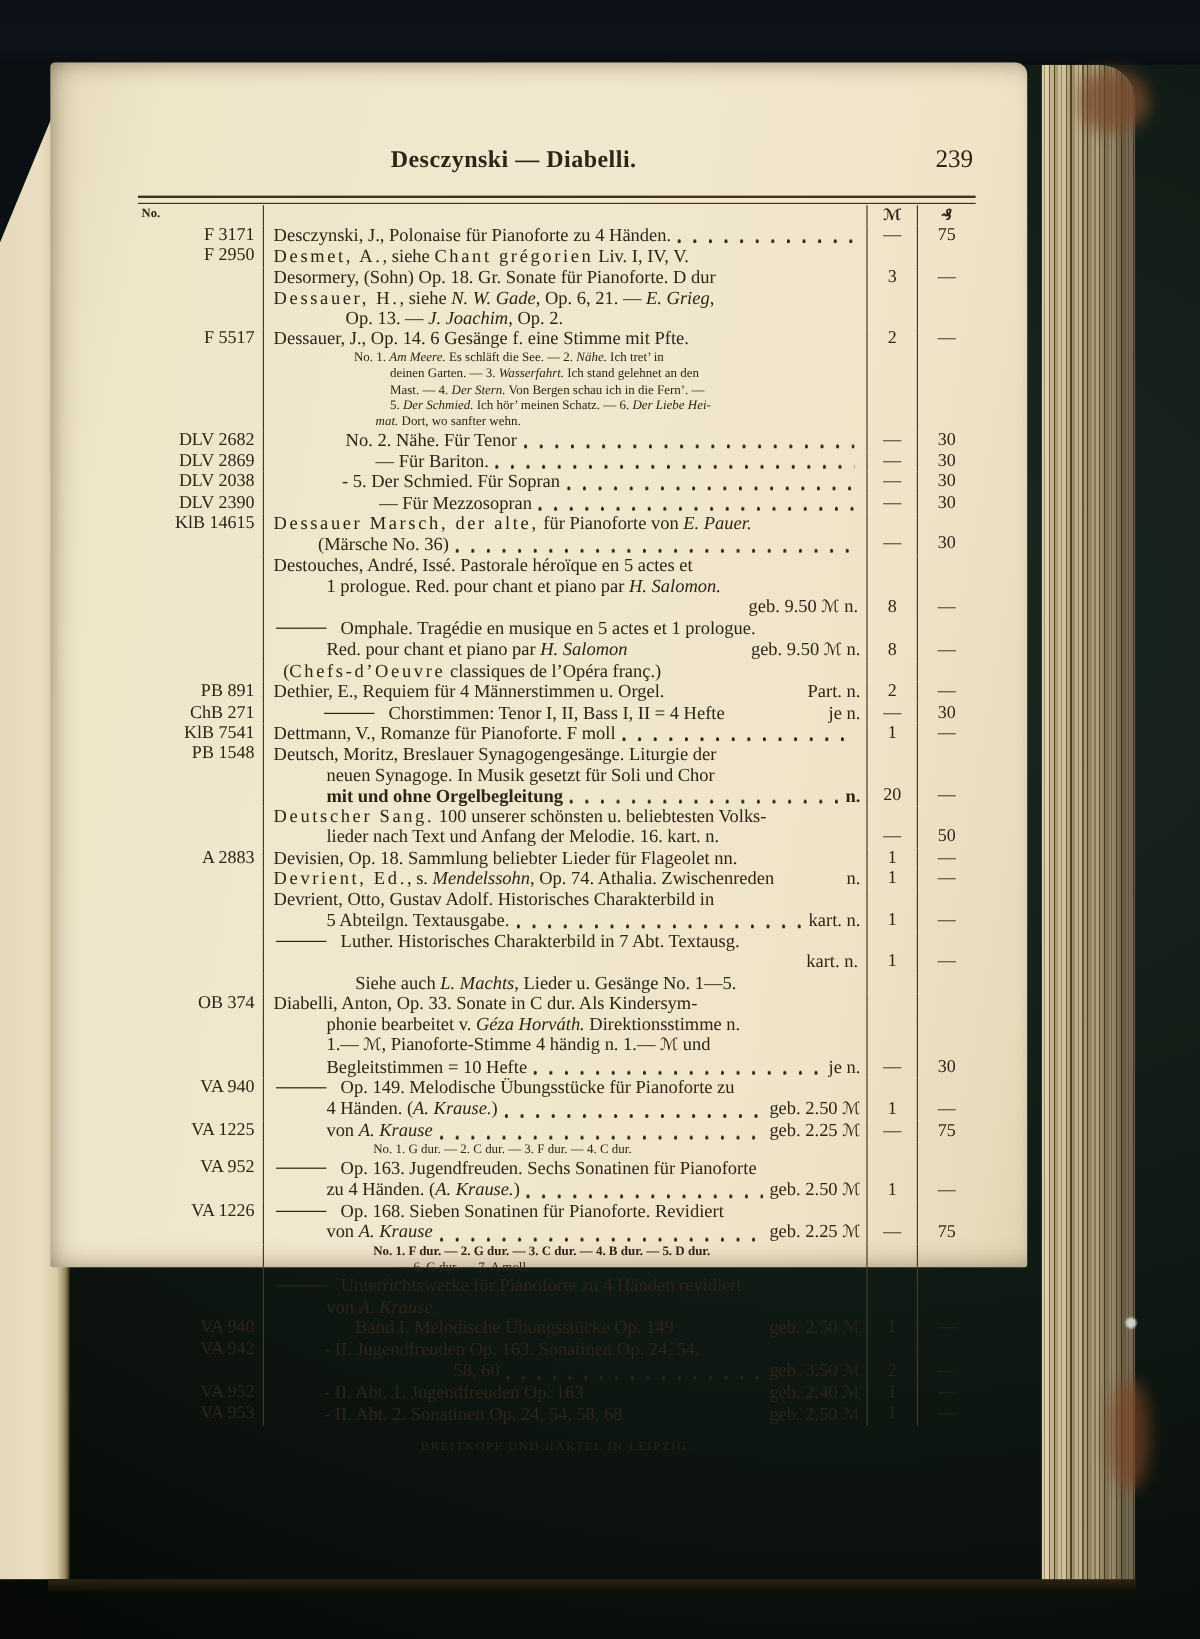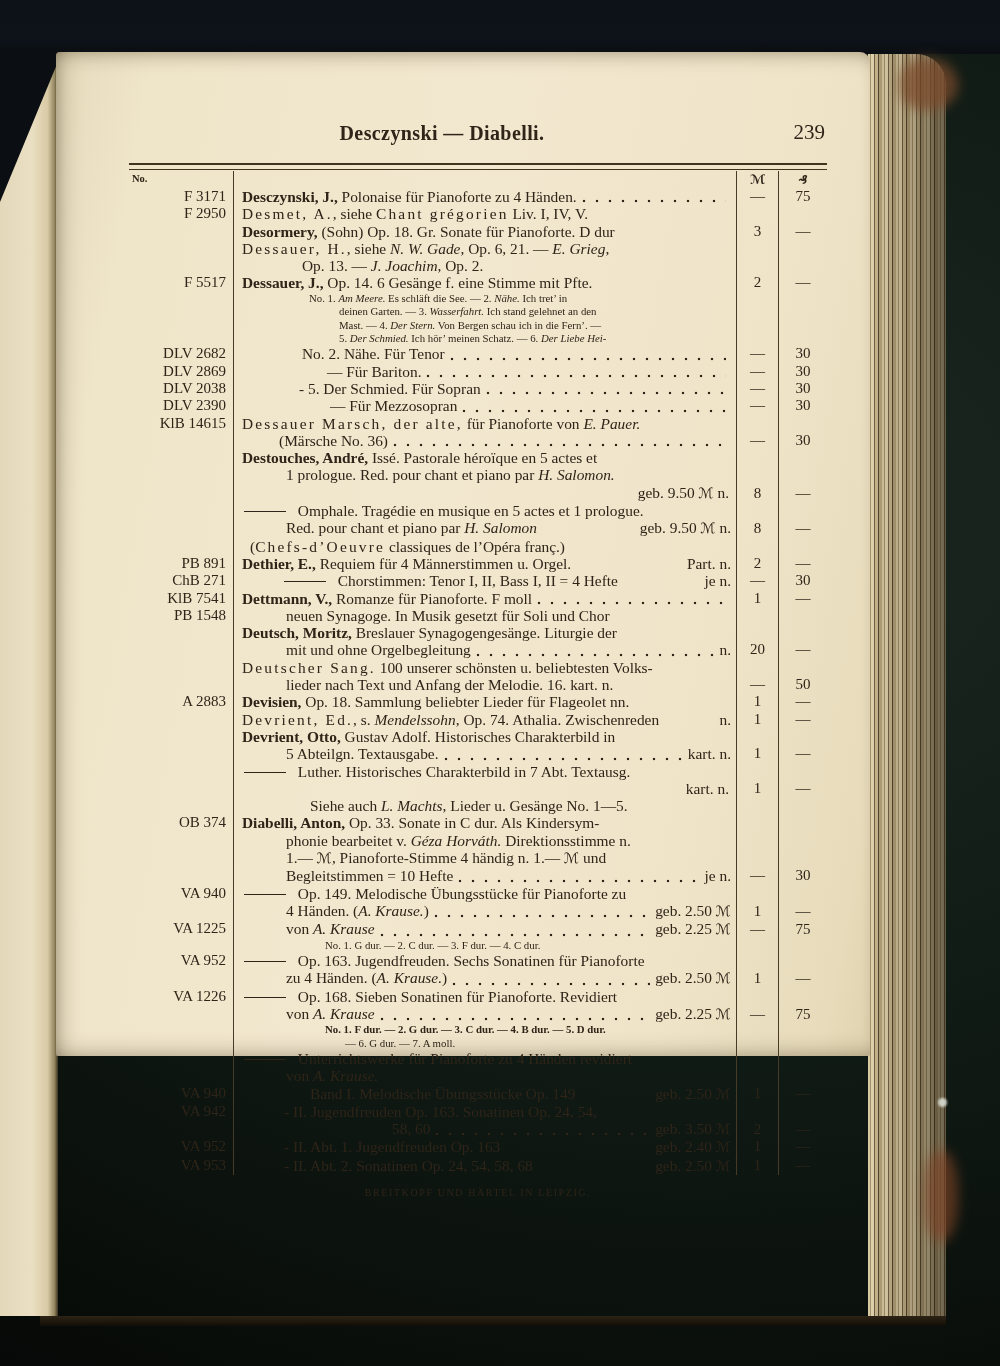--- a/index.html
+++ b/index.html
@@ -8,21 +8,21 @@
     background:radial-gradient(1300px 1000px at 70% 38%, #1b2921 0%, #101a14 55%, #0a0f0b 85%, #060907 100%);
     font-family:"Liberation Serif","DejaVu Serif",serif;
   }
   
   .top-shade{position:absolute;left:0;top:0;width:1000px;height:54px;
     background:linear-gradient(180deg,#0d1118 0%,#0e131a 70%,#0a0e12 100%);}
   .prev-page-edge{position:absolute;left:0;top:54px;width:58px;height:1262px;
     background:linear-gradient(90deg,#e3d8ba 0%,#eadfc2 55%,#d8caa5 82%,#93865f 94%,#3a311f 100%);}
   .corner-dark{position:absolute;left:0;top:52px;width:62px;height:150px;
     background:#0b0e13;clip-path:polygon(0 0,100% 0,0 100%);}
-  .page{position:absolute;left:56px;top:52px;width:814px;height:1004px;
+  .page{position:absolute;left:42px;top:52px;width:814px;height:1004px;
     background:linear-gradient(100deg,#e5dabb 0%,#efe5c9 10%,#f2e8cf 45%,#efe4c8 78%,#e7dbbb 95%,#e0d3b0 100%);
     border-radius:4px 10px 2px 2px;
     box-shadow:inset 14px 0 26px -16px rgba(60,45,20,.55), inset 0 14px 22px -16px rgba(60,45,20,.45), inset 0 -16px 24px -18px rgba(60,45,20,.4);
     color:#2e2418;}
   .fore-edge-stack{position:absolute;left:868px;top:54px;width:78px;height:1268px;
     border-radius:0 30px 0 6px;
     background:
       linear-gradient(90deg, rgba(45,33,14,0) 0%, rgba(45,33,14,.25) 55%, rgba(30,22,10,.6) 100%),
       repeating-linear-gradient(90deg,#d9caa3 0 2px,#a3926b 2px 3px,#e2d4ad 3px 6px,#6f6147 6px 7px,#c9b88f 7px 10px,#51462f 10px 11px,#b4a37b 11px 14px);}
   .book-bottom-edge{position:absolute;left:40px;top:1316px;width:906px;height:10px;
@@ -61,21 +61,21 @@
 
   .tl{font-size:15.4px;line-height:17.3px;white-space:nowrap;}
   .tl.sm{font-size:10.8px;line-height:13.4px;}
   .tl.r{text-align:right;padding-right:2px;}
   .tl.flexl{display:flex;align-items:baseline;}
   .tl .lpart,.tl .rpart{white-space:nowrap;}
   .fill{flex:1 1 auto;min-width:10px;margin:0 5px;align-self:flex-end;height:13px;
     background-image:radial-gradient(circle at 2px 9px,#2e2418 1.35px,rgba(0,0,0,0) 1.6px);
     background-size:13px 13px;background-repeat:repeat-x;}
   .fill.blank{background:none;}
-  .b{font-weight:bold;}
+  .b{font-weight:normal;}
   .i{font-style:italic;}
   .sp{letter-spacing:2.2px;}
   .c{font-family:"DejaVu Sans","DejaVu Serif",sans-serif;font-style:italic;font-size:.92em;}
   .dash{display:inline-block;width:42px;height:0;border-top:1.5px solid #2e2418;
     vertical-align:4px;margin:0 8px 0 2px;}
 
   .imprint{width:698px;margin-top:12px;text-align:center;font-size:10px;letter-spacing:1.6px;}
 </style>
 </head>
 <body>
@@ -150,20 +150,21 @@
           <div class="c-pf"></div>
         </div>
         <div class="trow">
           <div class="c-no">F 5517</div>
           <div class="c-txt">
             <div class="tl"><span class="b">Dessauer, J.,</span><span> Op. 14. 6 Gesänge f. eine Stimme mit Pfte.</span></div>
             <div class="tl sm" style="padding-left: 67px;"><span>No. 1. </span><span class="i">Am Meere.</span><span> Es schläft die See. — 2. </span><span class="i">Nähe.</span><span> Ich tret’ in</span></div>
             <div class="tl sm" style="padding-left: 97px;"><span>deinen Garten. — 3. </span><span class="i">Wasserfahrt.</span><span> Ich stand gelehnet an den</span></div>
             <div class="tl sm" style="padding-left: 97px;"><span>Mast. — 4. </span><span class="i">Der Stern.</span><span> Von Bergen schau ich in die Fern’. —</span></div>
             <div class="tl sm" style="padding-left: 97px;"><span>5. </span><span class="i">Der Schmied.</span><span> Ich hör’ meinen Schatz. — 6. </span><span class="i">Der Liebe Hei-</span></div>
+            <div class="tl sm" style="padding-left: 85px;"><span class="i">mat.</span><span> Dort, wo sanfter wehn.</span></div>
           </div>
           <div class="c-m">
             <span>2</span>
           </div>
           <div class="c-pf">
             <span>—</span>
           </div>
         </div>
         <div class="trow">
           <div class="c-no">DLV 2682</div>
@@ -329,23 +330,23 @@
           <div class="c-m">
             <span>1</span>
           </div>
           <div class="c-pf">
             <span>—</span>
           </div>
         </div>
         <div class="trow v-bottom">
           <div class="c-no">PB 1548</div>
           <div class="c-txt">
+            <div class="tl"><span class="b">Deutsch, Moritz,</span><span> Breslauer Synagogengesänge. Liturgie der</span></div>
             <div class="tl" style="padding-left: 44px;"><span>neuen Synagoge. In Musik gesetzt für Soli und Chor</span></div>
-            <div class="tl"><span class="b">Deutsch, Moritz,</span><span> Breslauer Synagogengesänge. Liturgie der</span></div>
-            <div class="tl flexl" style="padding-left: 44px;">
+            <div class="tl flexl" style="padding-left: 44px; font-weight: bold;">
               <span class="lpart"><span>mit und ohne Orgelbegleitung</span></span>
               <span class="fill"></span>
               <span class="rpart"><span>n.</span></span>
             </div>
           </div>
           <div class="c-m">
             <span>20</span>
           </div>
           <div class="c-pf">
             <span>—</span>

